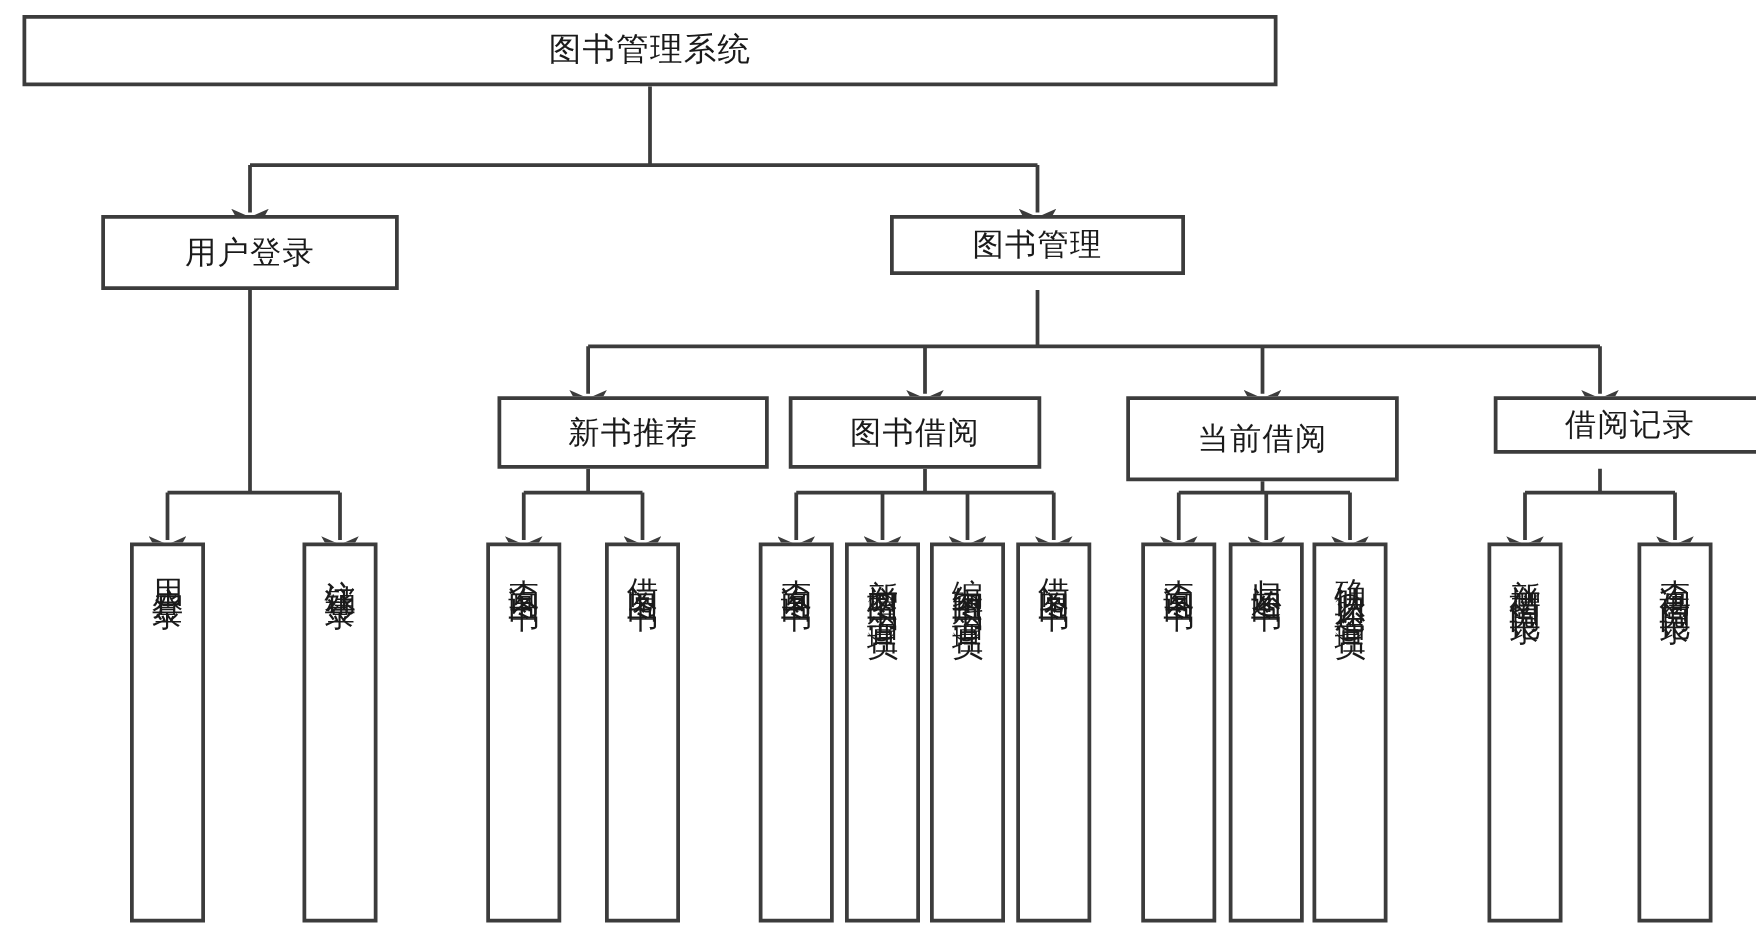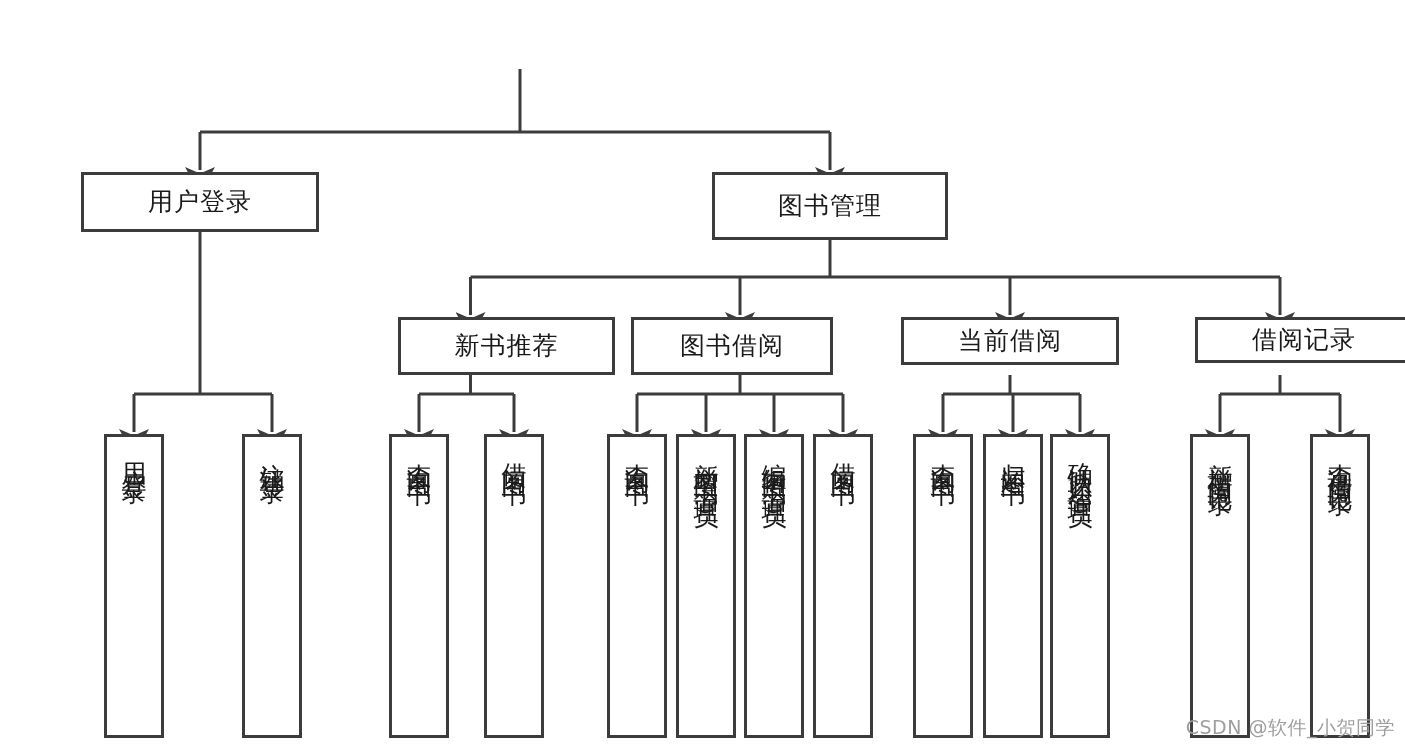--- a/index.html
+++ b/index.html
@@ -115,37 +115,40 @@
         <path d="M943,394 L943,432" marker-end="url(#arrow)"></path>
         <path d="M1013,394 L1013,432" marker-end="url(#arrow)"></path>
         <path d="M1080,394 L1080,432" marker-end="url(#arrow)"></path>
         <path d="M1280,375 L1280,394"></path>
         <path d="M1220,394 L1340,394"></path>
         <path d="M1220,394 L1220,432" marker-end="url(#arrow)"></path>
         <path d="M1340,394 L1340,432" marker-end="url(#arrow)"></path>
       </g>
   </svg>
 
+  <div class="node root horiz" id="n-root" style="left: 18px; top: 12px; width: 1004px; height: 57px;">
+    <span class="label">图书管理系统</span>
+  </div>
 
   <div id="level2-layer">
       <div class="node horiz" id="n-user_login" style="left: 81px; top: 172px; width: 238px; height: 60px;">
         <span class="label">用户登录</span>
       </div>
-      <div class="node horiz" id="n-book_manage" style="left: 712px; top: 172px; width: 236px; height: 68px; align-items: center;">
+      <div class="node horiz" id="n-book_manage" style="left: 712px; top: 172px; width: 236px; height: 48px; align-items: center;">
         <span class="label">图书管理</span>
       </div>
     </div>
   <div id="level3-layer">
       <div class="node horiz" id="n-new_book_rec" style="left: 362px; top: 317px; width: 217px; height: 58px; margin-left: 36px;">
         <span class="label">新书推荐</span>
       </div>
       <div class="node horiz" id="n-book_borrow" style="left: 631px; top: 317px; width: 202px; height: 58px;">
         <span class="label">图书借阅</span>
       </div>
-      <div class="node horiz" id="n-current_borrow" style="left: 901px; top: 317px; width: 218px; height: 48px;">
+      <div class="node horiz" id="n-current_borrow" style="left: 901px; top: 317px; width: 218px; height: 68px;">
         <span class="label">当前借阅</span>
       </div>
       <div class="node horiz" id="n-borrow_record" style="left: 1195px; top: 317px; width: 218px; height: 46px;">
         <span class="label">借阅记录</span>
       </div>
     </div>
   <div id="leaves-layer">
       <div class="node vert" id="n-leaf_user_login" style="left: 104px; top: 434px; width: 60px; height: 304px;">
         <span class="label">用户登录</span>
       </div>
@@ -180,14 +183,13 @@
         <span class="label">确认归还（管理员）</span>
       </div>
       <div class="node vert" id="n-leaf_add_record" style="left: 1190px; top: 434px; width: 60px; height: 304px;">
         <span class="label">新增借阅记录</span>
       </div>
       <div class="node vert" id="n-leaf_query_record" style="left: 1310px; top: 434px; width: 60px; height: 304px;">
         <span class="label">查询借阅记录</span>
       </div>
     </div>
 
-  <div id="watermark">CSDN @软件_小贺同学</div>
 </div>
 
 </body></html>

